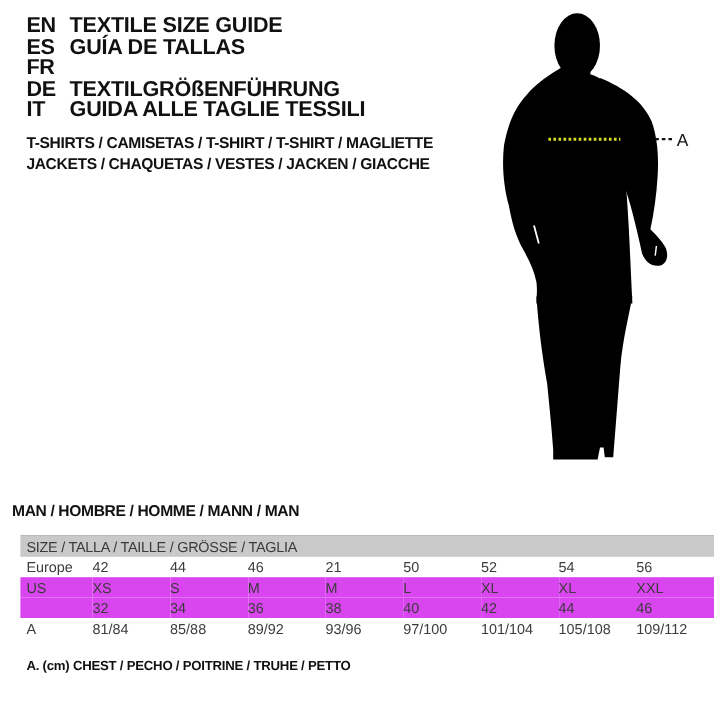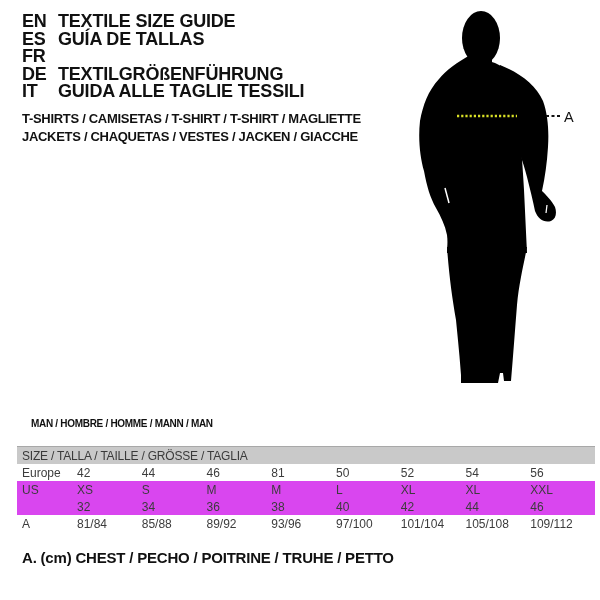--- a/index.html
+++ b/index.html
@@ -12,37 +12,37 @@
   .lang-list{position:absolute;left:22px;top:13px;}
   .lang-row{display:flex;line-height:17.6px;font-size:18px;font-weight:700;letter-spacing:-0.2px;}
   .lang-code{width:36px;flex:0 0 36px;}
   .lang-label{white-space:nowrap;}
   
   .category-block{position:absolute;left:22px;top:110px;}
   .category-line{font-size:13px;font-weight:700;letter-spacing:-0.3px;line-height:17.5px;white-space:nowrap;}
   
   .figure-wrap{position:absolute;left:400px;top:5px;width:200px;height:385px;}
   
-  .section-title{position:absolute;left:31px;top:418px;font-size:10px;font-weight:700;letter-spacing:-0.3px;}
+  .section-title{position:absolute;left:10px;top:418px;font-size:13px;font-weight:700;letter-spacing:-0.3px;}
   
   .size-table{
     position:absolute;left:17px;top:446px;width:578px;
     border-collapse:collapse;table-layout:fixed;
     font-size:12px;color:#3c3c3c;
   }
   .size-table td,.size-table th{padding:0;height:17px;vertical-align:middle;font-weight:400;}
   .size-table th.hdr{
     background:#c9c9c9;text-align:left;padding-left:5px;
     border-top:1px solid #a8a8a8;color:#3a3a3a;font-size:12px;letter-spacing:-0.2px;
   }
   .size-table td.rowlabel{text-align:left;padding-left:5px;}
   .size-table td.val{text-align:left;}
   .size-table tr.shaded{background:#d946ef;}
   
-  .footnote{position:absolute;left:22px;top:549px;font-size:15px;font-weight:700;letter-spacing:-0.2px;}
+  .footnote{position:absolute;left:22px;top:549px;font-size:11px;font-weight:700;letter-spacing:-0.2px;}
 </style>
 </head>
 <body>
 
 <div class="lang-list">
     <div class="lang-row">
       <span class="lang-code">EN</span>
       <span class="lang-label">TEXTILE SIZE GUIDE</span>
     </div>
     <div class="lang-row">
@@ -137,21 +137,21 @@
     <tr>
       <th class="hdr" colspan="9">SIZE / TALLA / TAILLE / GRÖSSE / TAGLIA</th>
     </tr>
   </thead>
   <tbody>
       <tr>
         <td class="rowlabel">Europe</td>
         <td class="val">42</td>
         <td class="val">44</td>
         <td class="val">46</td>
-        <td class="val">81</td>
+        <td class="val">21</td>
         <td class="val">50</td>
         <td class="val">52</td>
         <td class="val">54</td>
         <td class="val">56</td>
       </tr>
       <tr class="shaded">
         <td class="rowlabel">US</td>
         <td class="val">XS</td>
         <td class="val">S</td>
         <td class="val">M</td>

